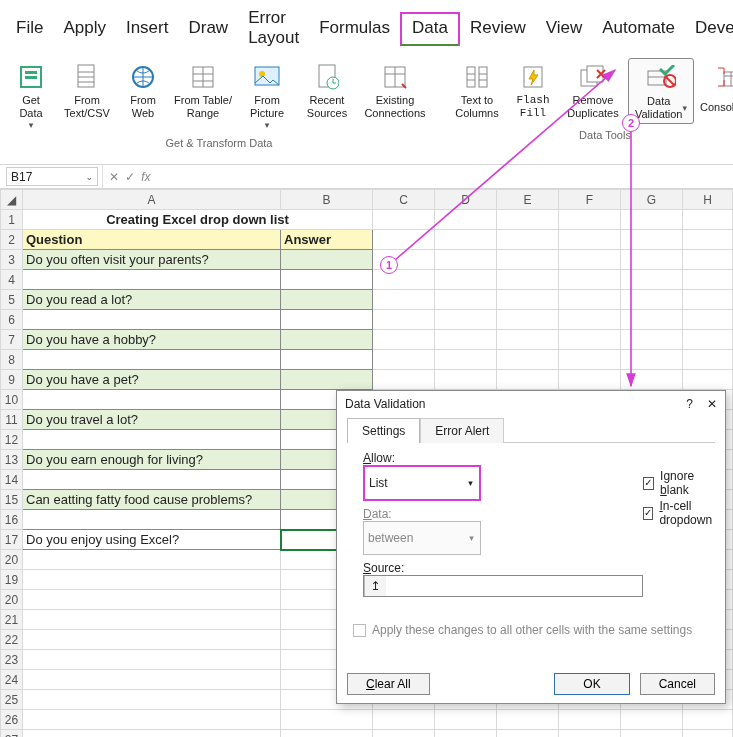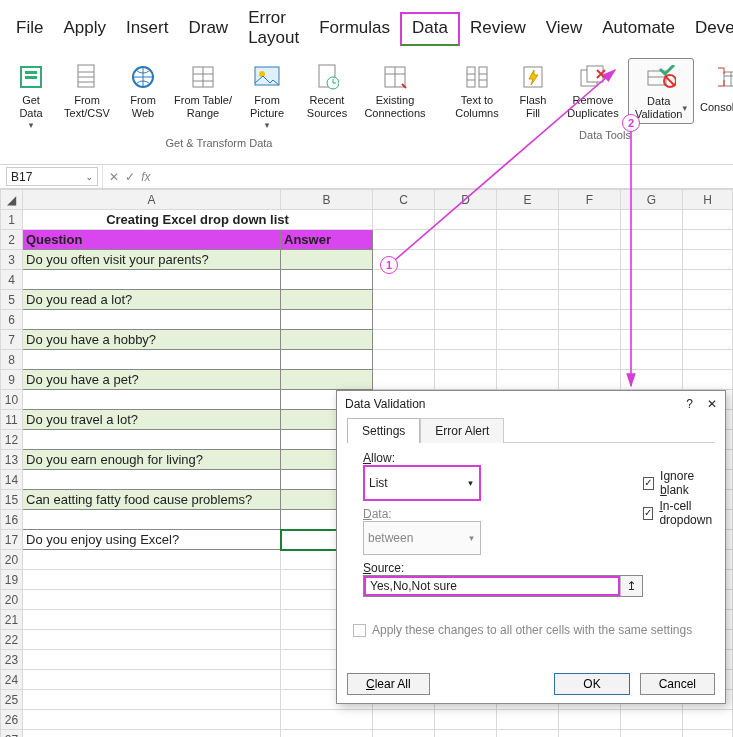--- a/index.html
+++ b/index.html
@@ -115,21 +115,21 @@
     font-size: 12px;
   }
   table.grid th.rowhead { width: 22px; }
   table.grid th.colA { width: 260px; }
   table.grid th.colB { width: 92px; }
   table.grid th.colOther { width: 62px; }
   table.grid td { padding: 0 3px; }
   th.selectedCol, th.selectedRow { background:#d8d8d8; }
   td.selcell { outline: 2px solid #1a7f37; outline-offset:-1px; }
   .title-cell { text-align:center; font-weight:bold; font-size:15px; }
-  .hdr-cell { background:#d946ef; font-weight:bold; border:1px solid #888 !important; }
+  .hdr-cell { background:#fef9c3; font-weight:bold; border:1px solid #888 !important; }
   .q-cell { border:1px solid #888 !important; }
   .ans-blank { background:#d8d8d8; border:1px solid #888 !important; }
   .stripe { background:#e6f1da; }
   
   .callout {
     position:absolute;
     width:18px; height:18px;
     border:1.8px solid #d63cd6;
     border-radius:50%;
     color:#d63cd6;
@@ -310,21 +310,21 @@
         <span class="label" style="white-space:pre;">Text to
 Columns</span>
       </div>
       <div class="ribbon-btn small">
         <span class="icon">
             <svg width="24" height="26">
               <rect x="3" y="3" width="18" height="20" fill="none" stroke="#888"></rect>
               <path d="M13 6l-5 9h4l-2 6 7-10h-4z" fill="#f5c400" stroke="#c90"></path>
             </svg>
           </span>
-        <span class="label" style="white-space:pre;">Flash
+        <span class="label" style="white-space:pre;font-family:Liberation Mono, monospace;">Flash
 Fill</span>
       </div>
       <div class="ribbon-btn wide">
         <span class="icon">
             <svg width="28" height="26">
               <rect x="2" y="6" width="16" height="16" fill="none" stroke="#888"></rect>
               <rect x="8" y="2" width="16" height="16" fill="#fff" stroke="#888"></rect>
               <path d="M18 6l8 8M26 6l-8 8" stroke="#d33" stroke-width="2"></path>
             </svg>
           </span>
@@ -736,21 +736,20 @@
           <span>List</span>
             <span class="chev">▾</span>
         </div>
         <div class="label-u disabled-text" style="margin-top:6px;">Data:</div>
         <div class="combo disabled">
           <span>between</span>
             <span class="chev">▾</span>
         </div>
         <div class="label-u" style="margin-top:6px;">Source:</div>
         <div class="srcbox">
-          <span class="txt pink-box" style="height:100%;display:flex;align-items:center;">Yes,No,Not sure</span>
           <span class="picker">↥</span>
         </div>
       </div>
       <div style="padding-top:16px;">
         <label class="chk">
           <span class="chkbox">✓</span>
             <span>Ignore <u>b</u>lank</span>
         </label>
         <label class="chk">
           <span class="chkbox">✓</span>

